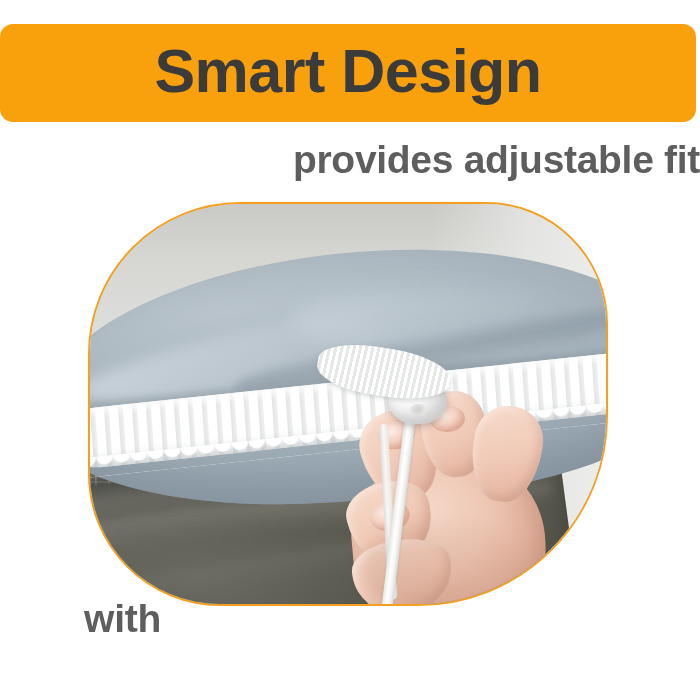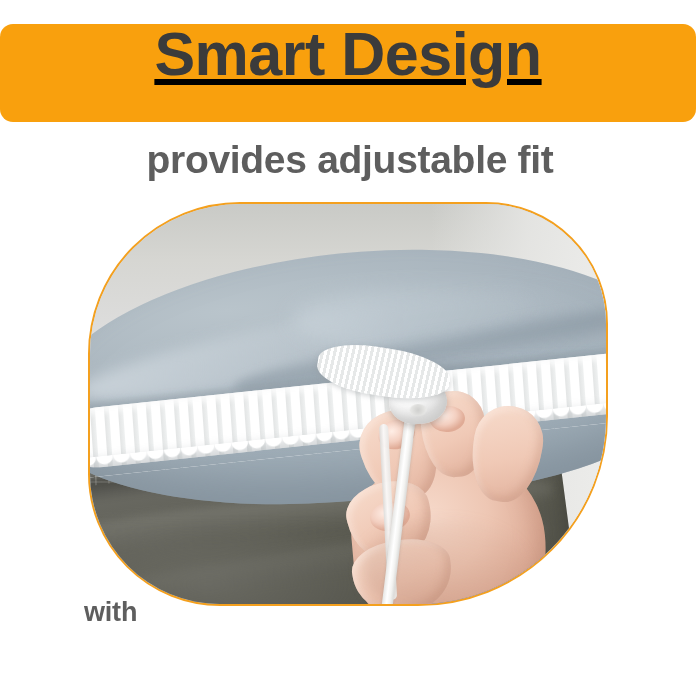--- a/index.html
+++ b/index.html
@@ -26,42 +26,41 @@
   
   .banner {
     position: absolute;
     left: 0px;
     top: 24px;
     width: 696px;
     height: 98px;
     background: #f9a00d;
     border-radius: 13px;
     display: flex;
-    align-items: flex-start;
+    align-items: center;
     justify-content: center;
     box-sizing: border-box;
-    text-decoration: underline;
   }
   .banner-title {
     font-size: 61px;
     font-weight: bold;
     color: #3b3b3b;
     letter-spacing: -0.5px;
     line-height: 1;
     white-space: nowrap;
     padding-bottom: 4px;
   }
 
   
   .subtitle {
     position: absolute;
     left: 0;
     top: 138px;
     width: 700px;
-    text-align: center;
+    text-align: right;
     font-size: 39px;
     font-weight: bold;
     color: #5e5e5e;
     letter-spacing: -0.3px;
     line-height: 1.15;
   }
 
   
   .photo-frame {
     position: absolute;
@@ -375,21 +374,21 @@
 
   
   .caption {
     position: absolute;
     left: 0;
     top: 598px;
     width: 700px;
   }
   .caption-with {
     padding-left: 84px;
-    font-size: 27px;
+    font-size: 39px;
     font-weight: bold;
     color: #5e5e5e;
     line-height: 1.1;
     letter-spacing: -0.2px;
   }
   .caption-main {
     margin-top: 4px;
     text-align: center;
     font-size: 41px;
     font-weight: bold;

